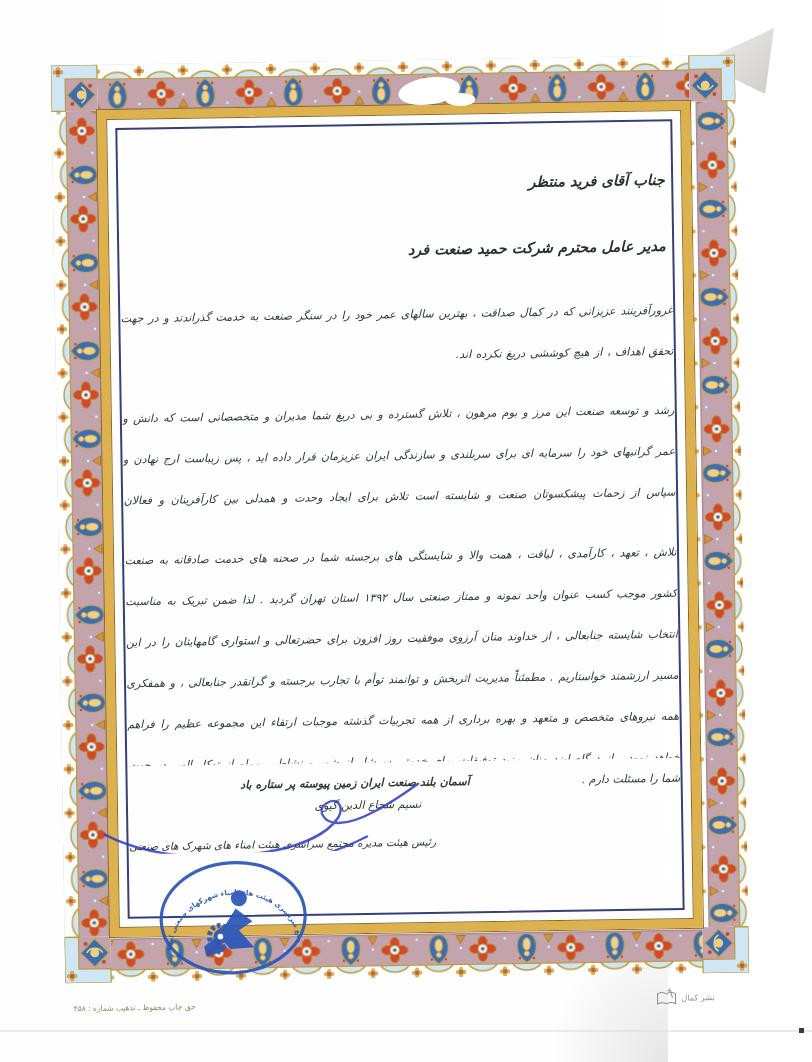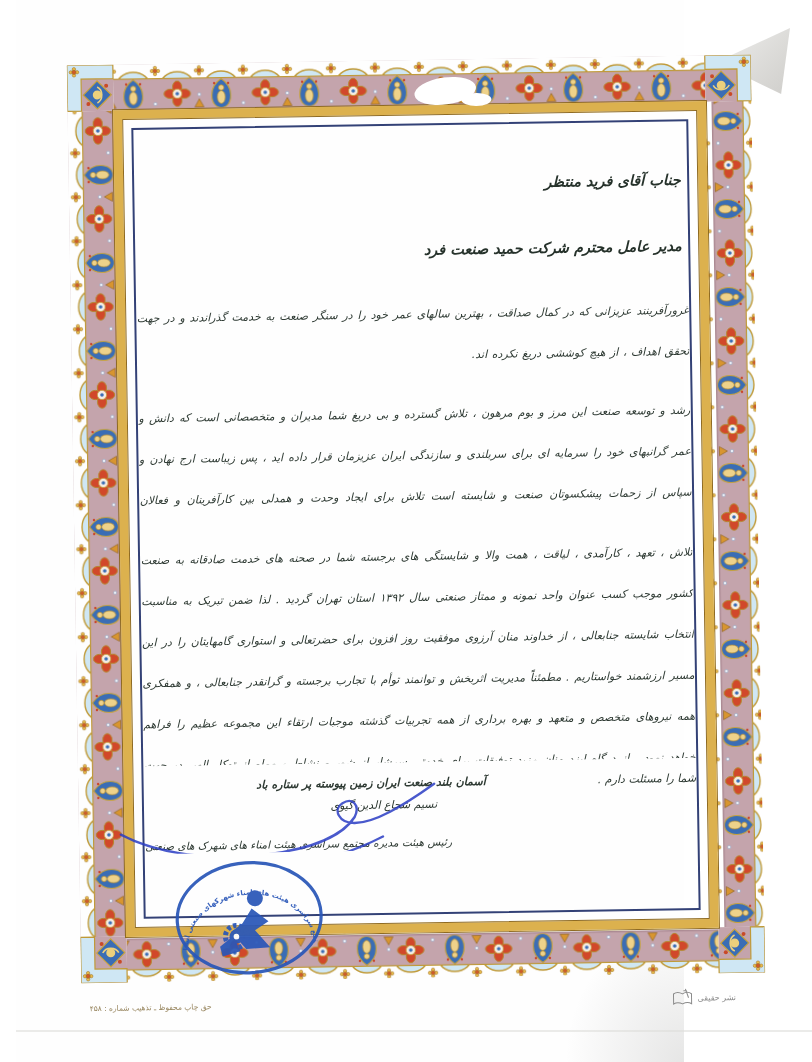--- a/index.html
+++ b/index.html
@@ -1,21 +1,21 @@
 <!DOCTYPE html>
 <html lang="fa"><head>
 <meta charset="utf-8">
 <style>
   html,body{margin:0;padding:0;}
   body{
     width:812px;height:1062px;position:relative;overflow:hidden;
     background:#ffffff;
     font-family:"DejaVu Sans", sans-serif;
   }
-  .sheet{position:absolute;left:16px;top:0;width:668px;height:1062px;background:#fefefe;}
+  .sheet{position:absolute;left:0;top:0;width:668px;height:1062px;background:#fefefe;}
   .tilt{position:absolute;left:0;top:0;width:812px;height:1062px;transform:rotate(-0.9deg);transform-origin:400px 520px;}
   .frame{position:absolute;left:58px;top:60px;width:684px;height:918px;}
   .content{
     position:absolute;left:124px;top:126px;width:552px;height:786px;
     color:#2e3a33;direction:rtl;
   }
   .salut{position:absolute;right:6px;white-space:nowrap;font-size:14.5px;font-weight:bold;font-style:italic;color:#26322b;}
   .para{position:absolute;right:0;left:0;direction:rtl;text-align:justify;text-align-last:right;
         font-size:11px;line-height:41px;font-style:italic;word-spacing:1px;overflow:hidden;}
   .closing-row{display:flex;direction:rtl;align-items:baseline;font-size:11px;font-style:italic;line-height:41px;}
@@ -182,21 +182,21 @@
         <path d="M80 50 L96 64 L82 72 L96 90 L72 90 L58 72 L70 64 Z" fill="#2a57b8"></path>
         <path d="M46 86 L60 76 L66 92 L48 96 Z" fill="#2a57b8"></path>
         <circle cx="63" cy="77" r="11" fill="none" stroke="#2a57b8" stroke-width="5" stroke-dasharray="3.5 2.6"></circle>
         <circle cx="63" cy="77" r="7" fill="#2a57b8"></circle>
         <circle cx="63" cy="77" r="2.8" fill="#fefefe"></circle>
       </g>
     </svg>
 
     <div class="footer-left">حق چاپ محفوظ ـ تذهیب شماره : ۴۵۸</div>
     <div class="footer-right">
-      <span>نشر حقیقی</span>
+      <span>نشر کمال</span>
       <svg width="22" height="20" viewBox="0 0 22 20">
         <path d="M2 16 L2 6 Q6 3 11 6 Q16 3 20 6 L20 16 Q16 13.5 11 16 Q6 13.5 2 16 Z" fill="none" stroke="#8b8b8b" stroke-width="1"></path>
         <path d="M14 1 L17 10" stroke="#8b8b8b" stroke-width="1"></path>
         <path d="M12 3 L15 3" stroke="#8b8b8b" stroke-width="1"></path>
       </svg>
     </div>
 
   </div>
 </div>
 

